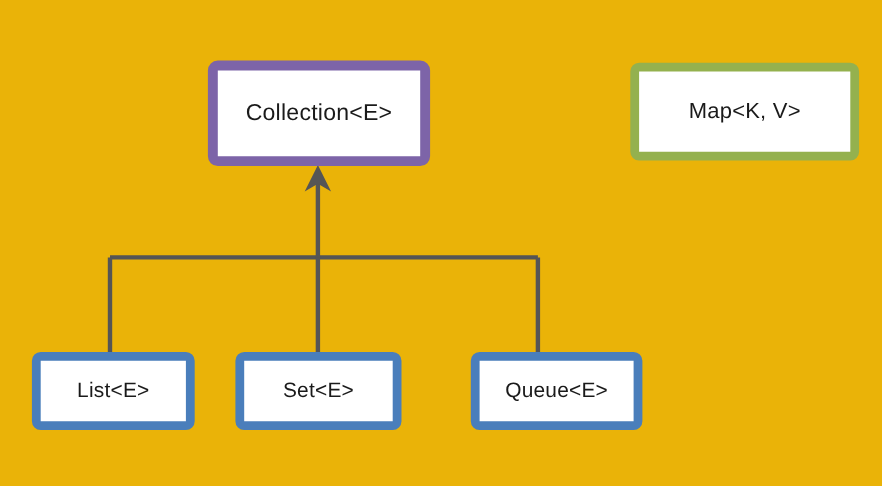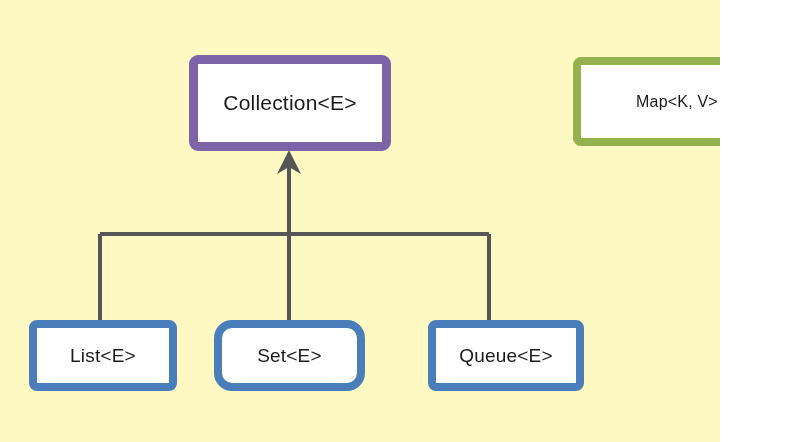--- a/index.html
+++ b/index.html
@@ -2,23 +2,23 @@
 <html><head>
 <meta charset="utf-8">
 <style>
   html, body {
     margin: 0;
     padding: 0;
     background: #ffffff;
   }
   #canvas {
     position: relative;
-    width: 720px;
+    width: 802px;
     height: 442px;
-    background: #fef9c3;
+    background: #eab308;
     overflow: hidden;
     font-family: "Liberation Sans", sans-serif;
   }
   .node {
     position: absolute;
     box-sizing: border-box;
     background: #ffffff;
     display: flex;
     align-items: center;
     justify-content: center;
@@ -35,29 +35,29 @@
   #node-collection {
     left: 189px; top: 55px; width: 202px; height: 96px;
     border-width: 9px; border-color: #7d64a8;
   }
   #node-collection .node-label { font-size: 21px; }
 
   #node-map {
     left: 573px; top: 57px; width: 208px; height: 89px;
     border-width: 8px; border-color: #94b14e;
   }
-  #node-map .node-label { font-size: 16px; }
+  #node-map .node-label { font-size: 20px; }
 
   #node-list {
     left: 29px; top: 320px; width: 148px; height: 71px;
     border-width: 8px; border-color: #4a7ebb;
   }
   #node-set {
     left: 214px; top: 320px; width: 151px; height: 71px;
-    border-width: 8px; border-color: #4a7ebb; border-radius: 18px;
+    border-width: 8px; border-color: #4a7ebb;
   }
   #node-queue {
     left: 428px; top: 320px; width: 156px; height: 71px;
     border-width: 8px; border-color: #4a7ebb;
   }
   #node-list .node-label,
   #node-set .node-label,
   #node-queue .node-label { font-size: 19px; }
 
   #edges {

